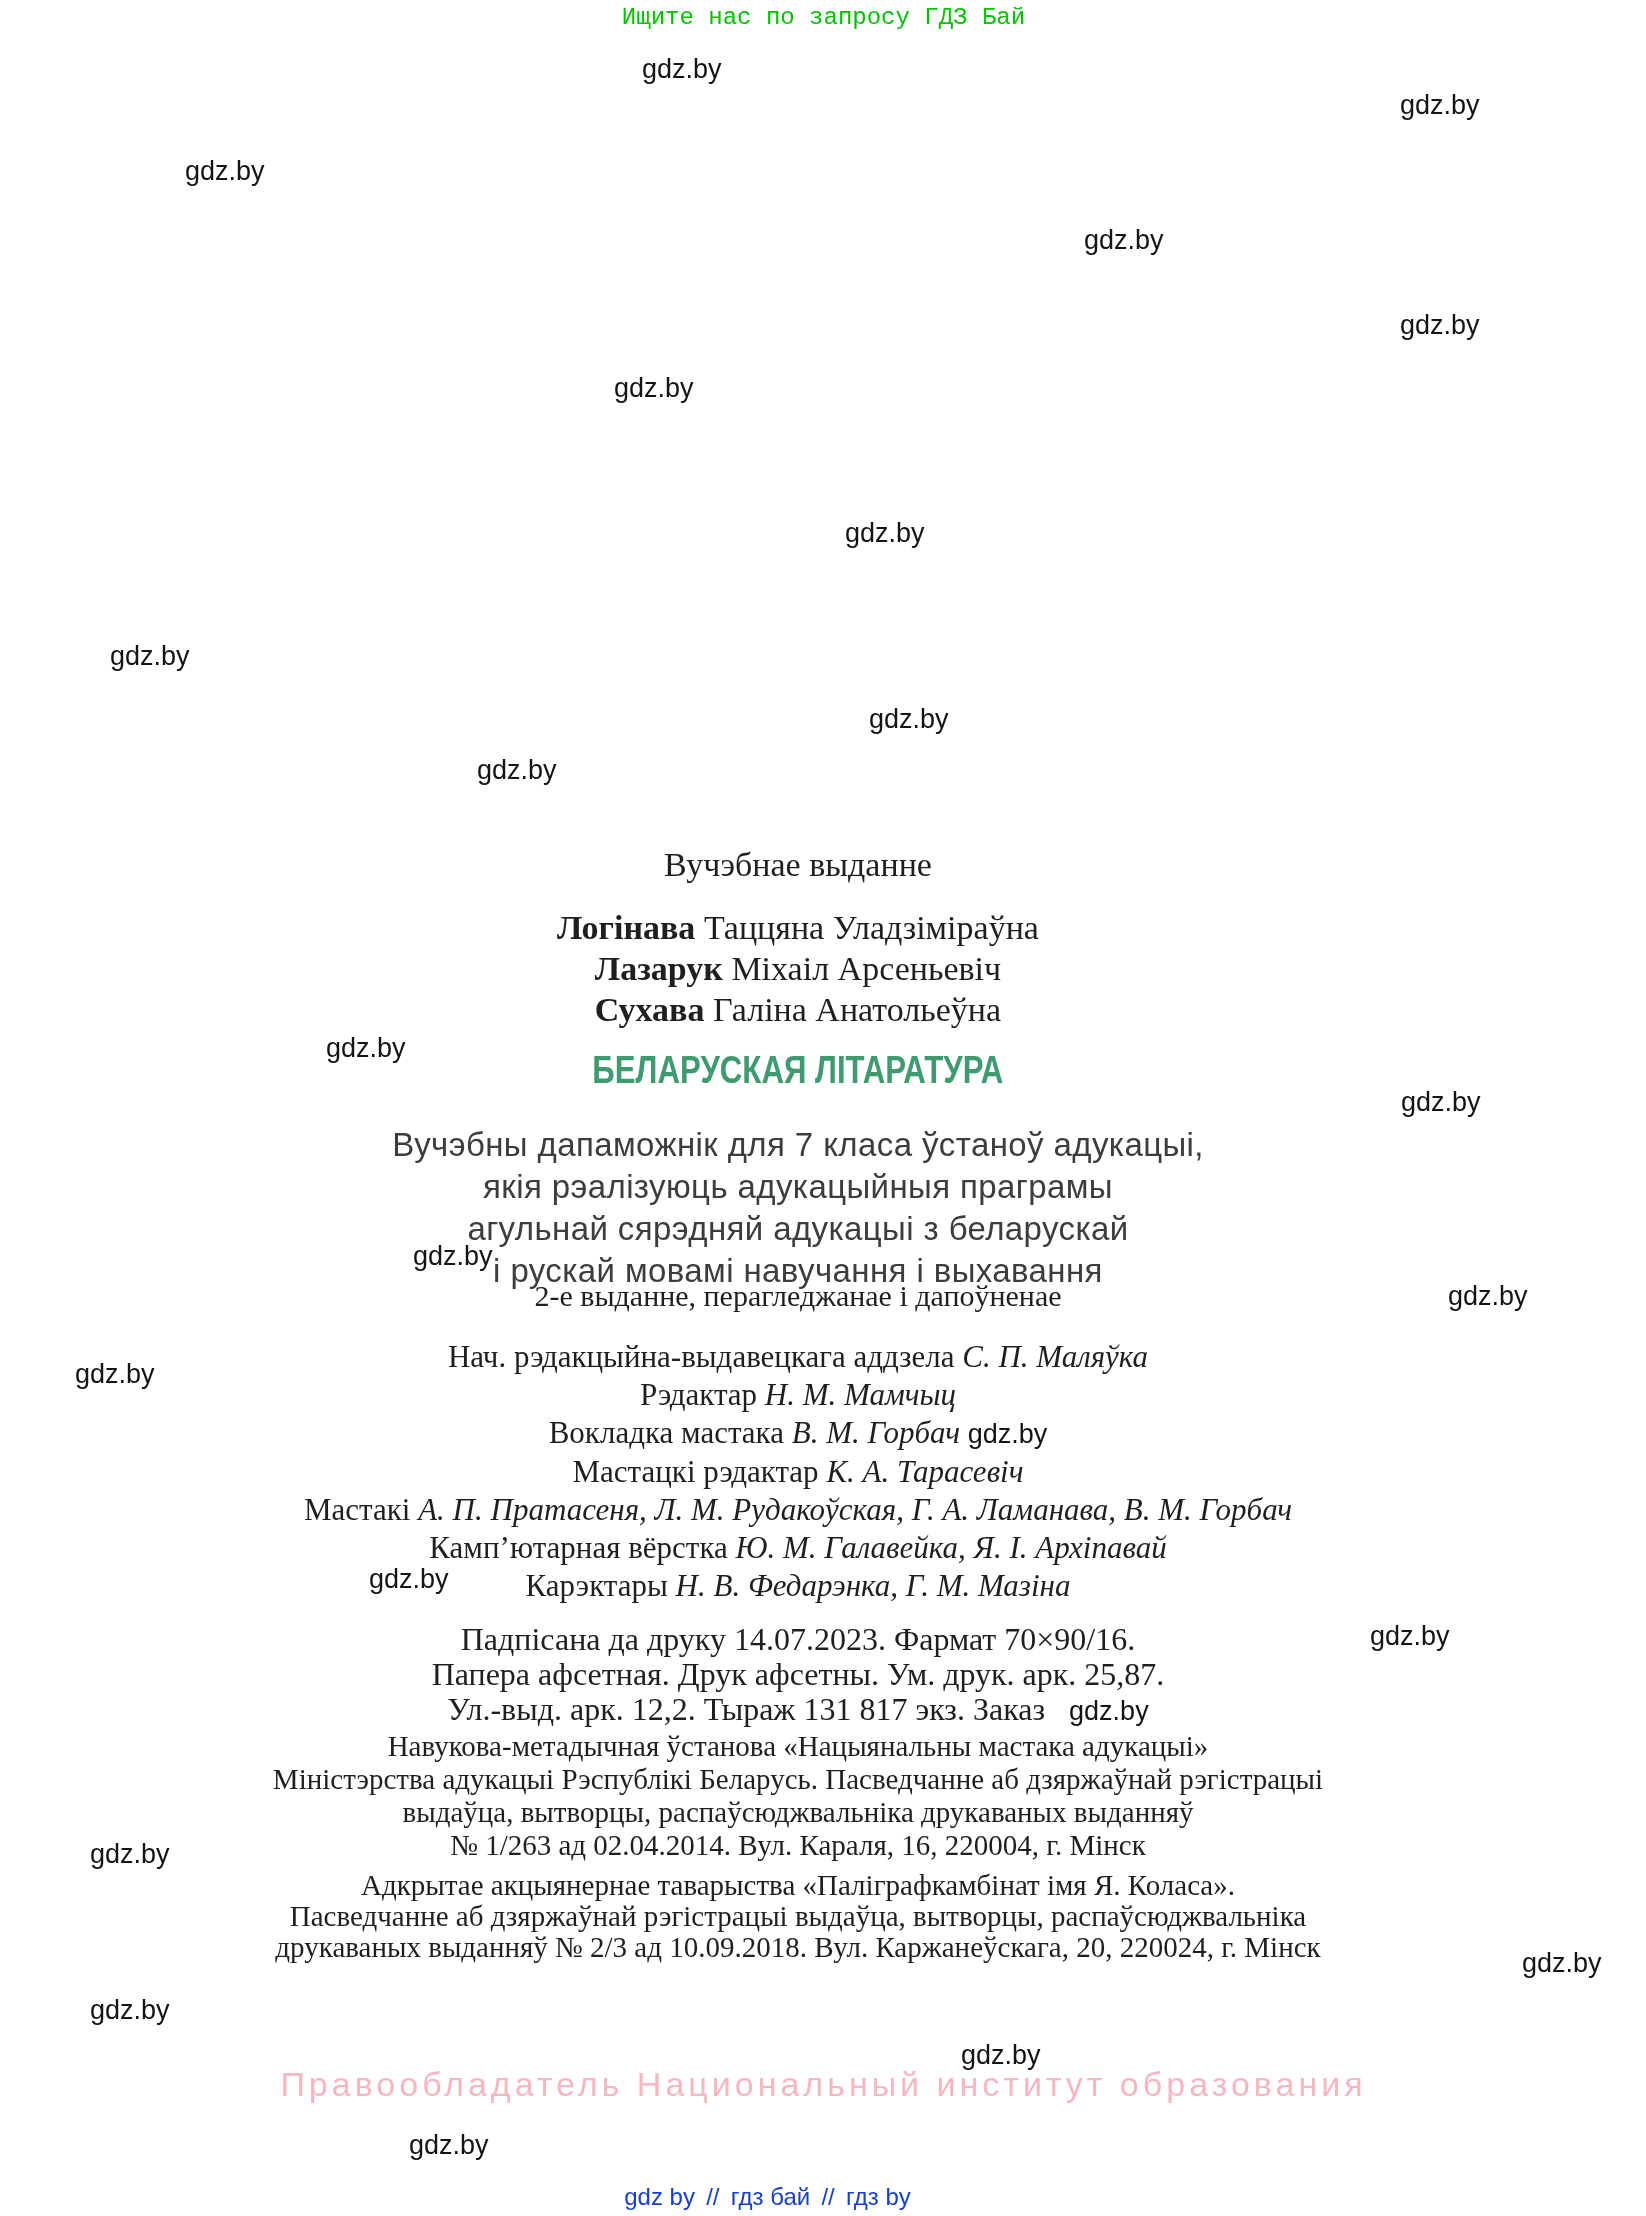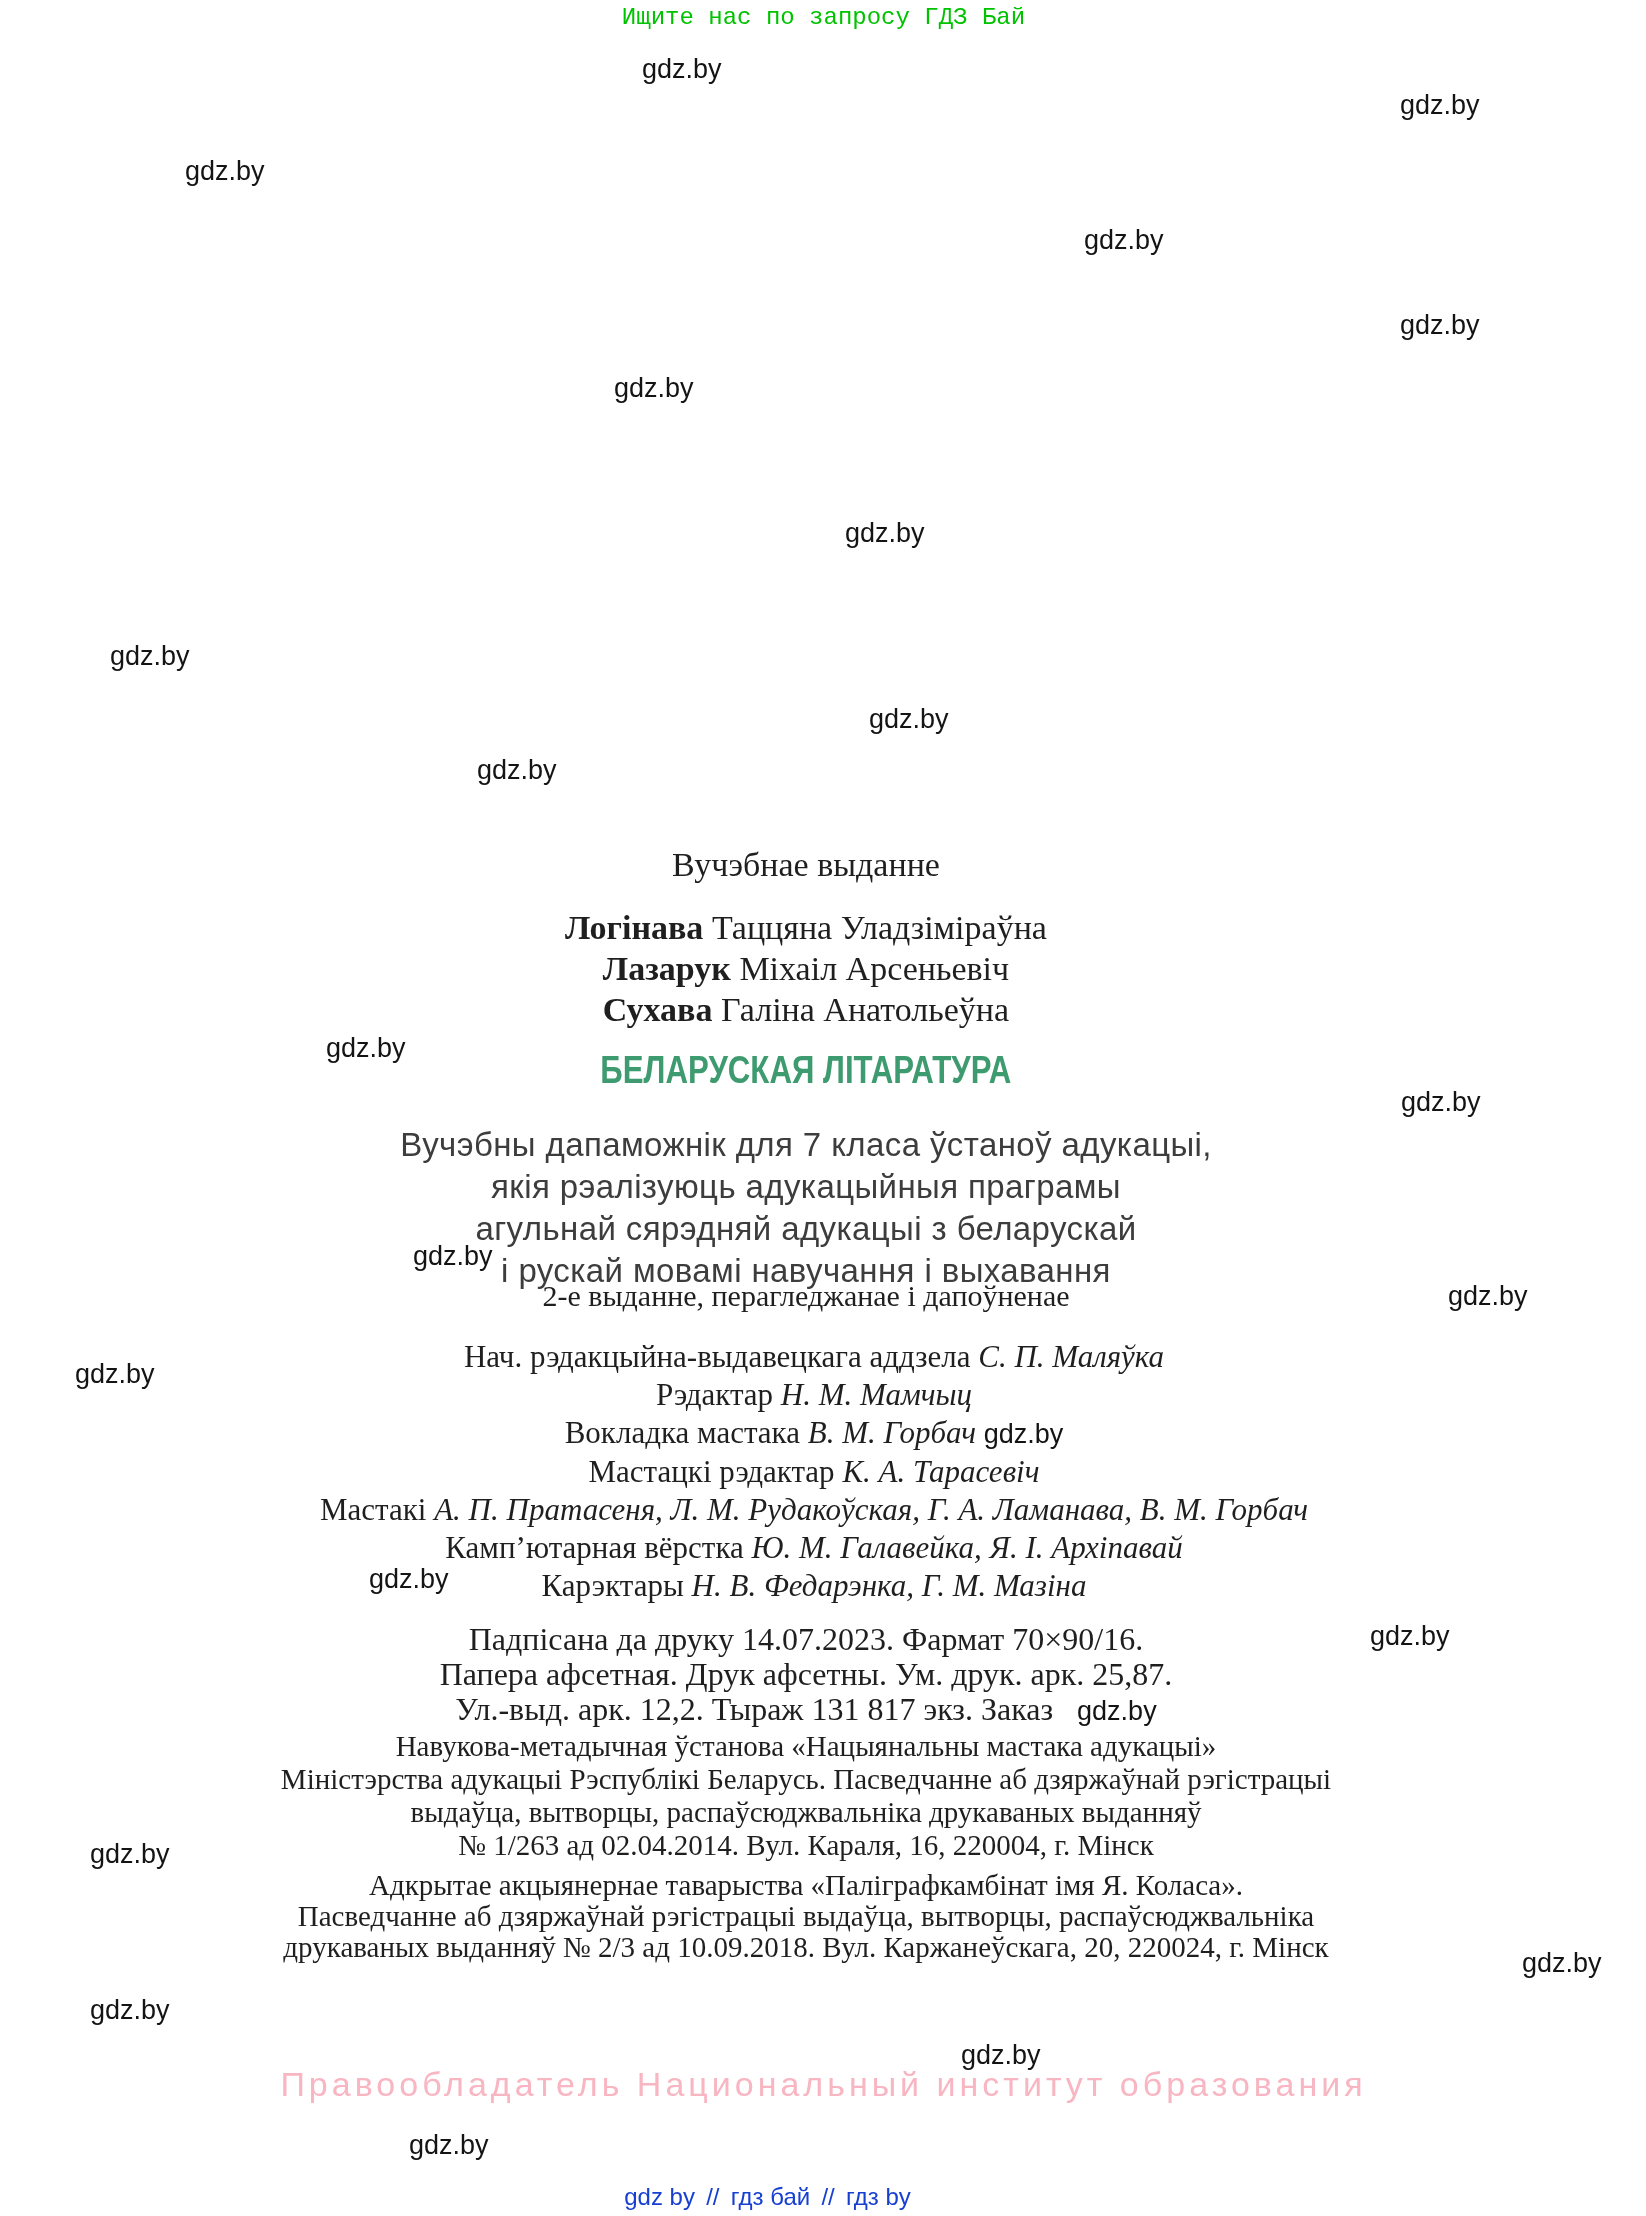--- a/index.html
+++ b/index.html
@@ -25,37 +25,36 @@
     text-align:center;
     font-size:24px;line-height:29px;
     color:#00c300;
     font-family:Liberation Mono, monospace;
   }
   
   .col{
     position:absolute;left:0;width:1596px;
     text-align:center;
     color:#1f1f1f;
-    padding-left:8px;
   }
   .serif{font-family:"Liberation Serif","DejaVu Serif",serif;}
   .sans{font-family:"Liberation Sans",sans-serif;}
 
   .edition-type{top:844px;font-size:34px;line-height:42px;}
   .authors{top:907px;font-size:34px;line-height:41px;}
   .authors .seg-b{font-weight:bold;}
 
   .book-title{top:1047px;font-size:39px;line-height:45px;font-weight:bold;color:#3e9b70;}
   .book-title .squeeze{display:inline-block;transform:scaleX(0.8);transform-origin:50% 50%;white-space:nowrap;}
 
   .subtitle{top:1124px;font-size:33px;line-height:42px;color:#3d3d3d;letter-spacing:0.4px;}
 
   .edition-note{top:1277px;font-size:30px;line-height:37px;}
 
-  .staff{top:1338px;font-size:31px;line-height:38px;margin-left:8px;}
+  .staff{top:1338px;font-size:31px;line-height:38px;}
   .print-info{top:1622px;font-size:32px;line-height:35px;}
   .publisher{top:1730px;font-size:29px;line-height:33px;}
   .printer{top:1870px;font-size:29px;line-height:31px;}
 
   .seg-i{font-style:italic;}
   .seg-wm{
     font-family:"Liberation Sans",sans-serif;
     font-style:normal;
     font-size:27px;
     color:#141414;

